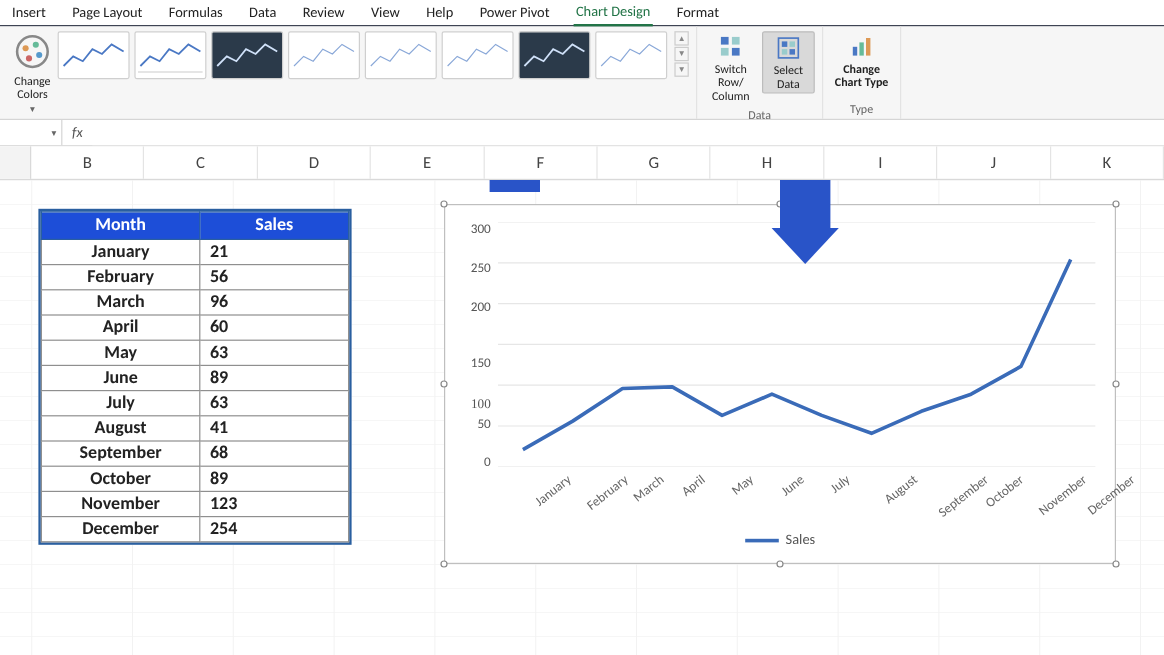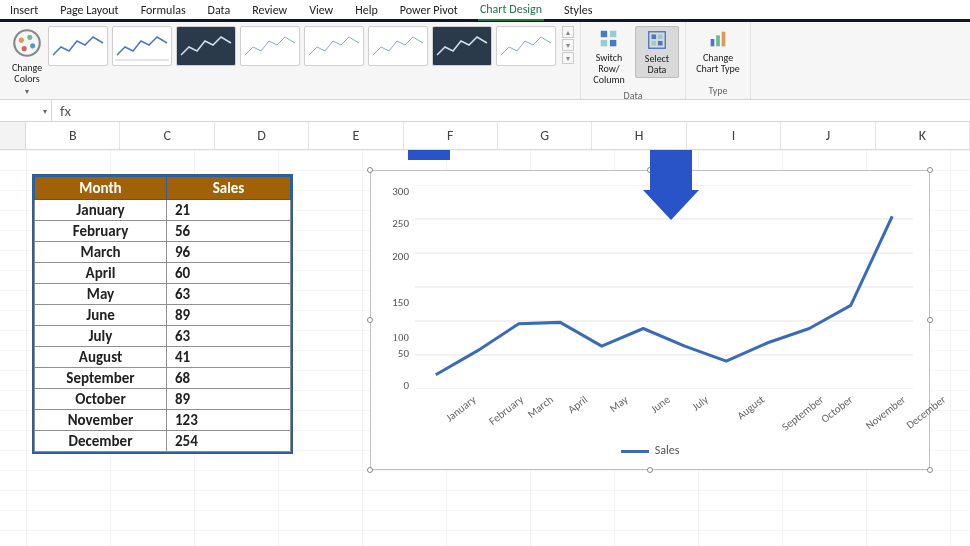--- a/index.html
+++ b/index.html
@@ -14,21 +14,21 @@
     color: #222;
   }
   
   .tabs {
     display: flex;
     gap: 18px;
     padding: 2px 10px 0 8px;
     height: 22px;
     align-items: center;
     background: #fff;
-    border-bottom: 3px solid #0f172a;
+    border-bottom: 1px solid #0f172a;
   }
   .tab {
     font-size: 12px;
     color: #222;
     padding: 2px 2px 3px 2px;
     cursor: pointer;
   }
   .tab.active {
     color: #217346;
     border-bottom: 2px solid #217346;
@@ -96,21 +96,21 @@
     border-bottom: 1px solid #d5d5d5;
     background:#fff;
   }
   .name-box {
     width: 52px; height: 100%;
     border-right: 1px solid #d5d5d5;
     display:flex; align-items:center; justify-content:space-between;
     padding: 0 4px;
     font-size:11px; color:#555;
   }
-  .fx-label { font-size: 15px; color:#555; padding: 0 8px; }
+  .fx-label { font-style: italic; font-size: 12px; color:#555; padding: 0 8px; }
   .fx-input { flex: 1; border:none; height:100%; font-size:12px; padding:0 4px; outline:none; }
   
   .col-headers {
     display:flex;
     height: 28px;
     background:#fff;
     border-bottom: 1px solid #d9d9d9;
   }
   .row-head-corner { width: 26px; border-right:1px solid #d9d9d9; background:#f3f3f3; }
   .col-head {
@@ -138,21 +138,21 @@
   
   .data-table {
     position: absolute;
     left: 32px; top: 24px;
     border: 2px solid #2a5fa0;
     background: #fff;
     font-family: Calibri, Arial, sans-serif;
   }
   .data-table table { border-collapse: collapse; }
   .data-table th {
-    background: #a16207;
+    background: #1d4ed8;
     color: #fff;
     font-weight: bold;
     font-size: 15px;
     padding: 2px 8px;
     border: 1px solid #2a5fa0;
     text-align: center;
   }
   .data-table th.month-col { width: 132px; }
   .data-table th.sales-col { width: 124px; }
   .data-table td {
@@ -209,21 +209,21 @@
 <div class="tabs" id="tabs">
     <div class="tab">Insert</div>
     <div class="tab">Page Layout</div>
     <div class="tab">Formulas</div>
     <div class="tab">Data</div>
     <div class="tab">Review</div>
     <div class="tab">View</div>
     <div class="tab">Help</div>
     <div class="tab">Power Pivot</div>
     <div class="tab active">Chart Design</div>
-    <div class="tab">Styles</div>
+    <div class="tab">Format</div>
   </div>
 
 <div class="ribbon">
   <div class="ribbon-group" style="padding-left:10px;">
     <div class="ribbon-row">
       <div class="colors-btn">
         <svg class="ic" viewBox="0 0 24 24">
             <circle cx="12" cy="12" r="9" fill="none" stroke="#888" stroke-width="1.5"></circle>
             <circle cx="8" cy="10" r="1.8" fill="#d95"></circle>
             <circle cx="14" cy="8" r="1.8" fill="#6b9"></circle>
@@ -305,21 +305,21 @@
           </svg>
         <span style="white-space:pre-line;">Select
 Data</span>
       </div>
     </div>
     <div class="ribbon-group-label">Data</div>
   </div>
 
   <div class="ribbon-group">
     <div class="ribbon-row">
-      <div class="big-btn" style="width:52px;">
+      <div class="big-btn" style="width:52px;font-weight:bold;">
         <svg class="ic" viewBox="0 0 24 24">
             <rect x="4" y="12" width="4" height="8" fill="#4a78c4"></rect>
             <rect x="10" y="8" width="4" height="12" fill="#6b9"></rect>
             <rect x="16" y="4" width="4" height="16" fill="#d95"></rect>
           </svg>
         <span style="white-space:pre-line;">Change
 Chart Type</span>
       </div>
     </div>
     <div class="ribbon-group-label">Type</div>

